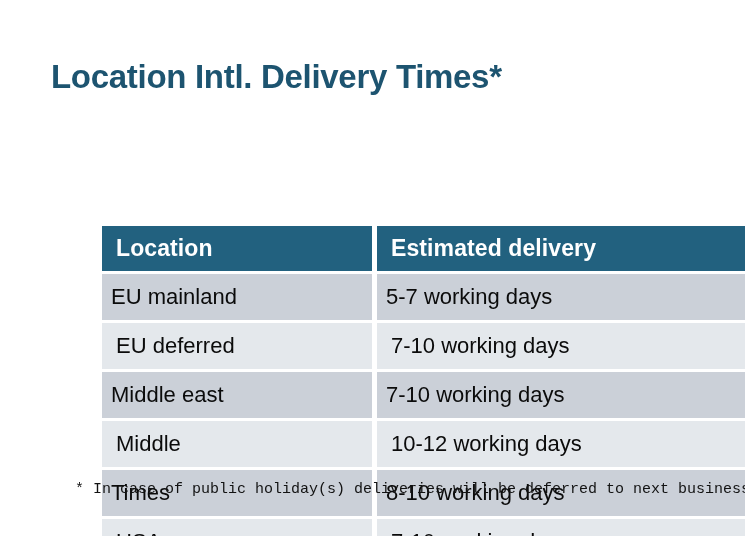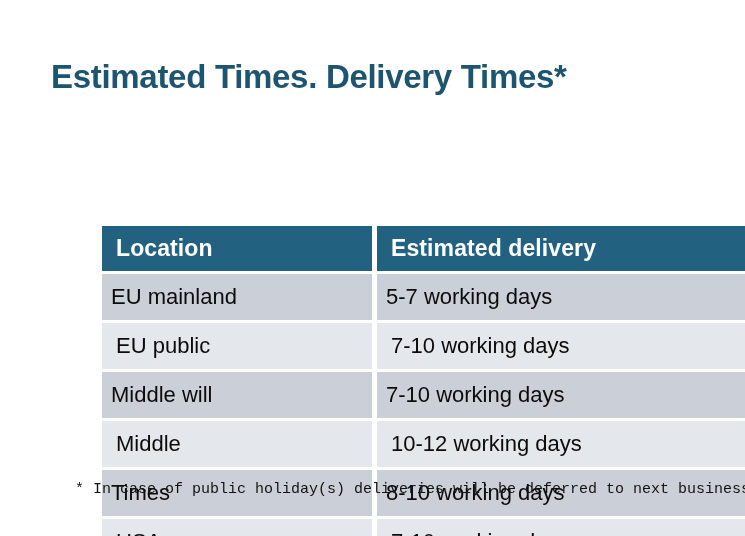--- a/index.html
+++ b/index.html
@@ -95,45 +95,45 @@
     color: #121212;
     white-space: nowrap;
     font-family: Liberation Mono, monospace;
   }
 </style>
 </head>
 <body>
 
 <div class="page">
 
-  <h1 class="page-title">Estimated Times. Delivery Times*</h1>
+  <h1 class="page-title">Location Intl. Delivery Times*</h1>
 
   <div class="table-wrap">
     <table class="delivery-table">
       <colgroup>
         <col class="col-location">
         <col class="col-eta">
       </colgroup>
       <thead>
         <tr>
           <th>Location</th>
           <th>Estimated delivery</th>
         </tr>
       </thead>
       <tbody>
         <tr class="row-dark">
           <td>EU mainland</td>
           <td>5-7 working days</td>
         </tr>
         <tr class="row-light">
-          <td>EU public</td>
+          <td>EU deferred</td>
           <td>7-10 working days</td>
         </tr>
         <tr class="row-dark">
-          <td>Middle will</td>
+          <td>Middle east</td>
           <td>7-10 working days</td>
         </tr>
         <tr class="row-light">
           <td>Middle</td>
           <td>10-12 working days</td>
         </tr>
         <tr class="row-dark">
           <td>Times</td>
           <td>8-10 working days</td>
         </tr>

